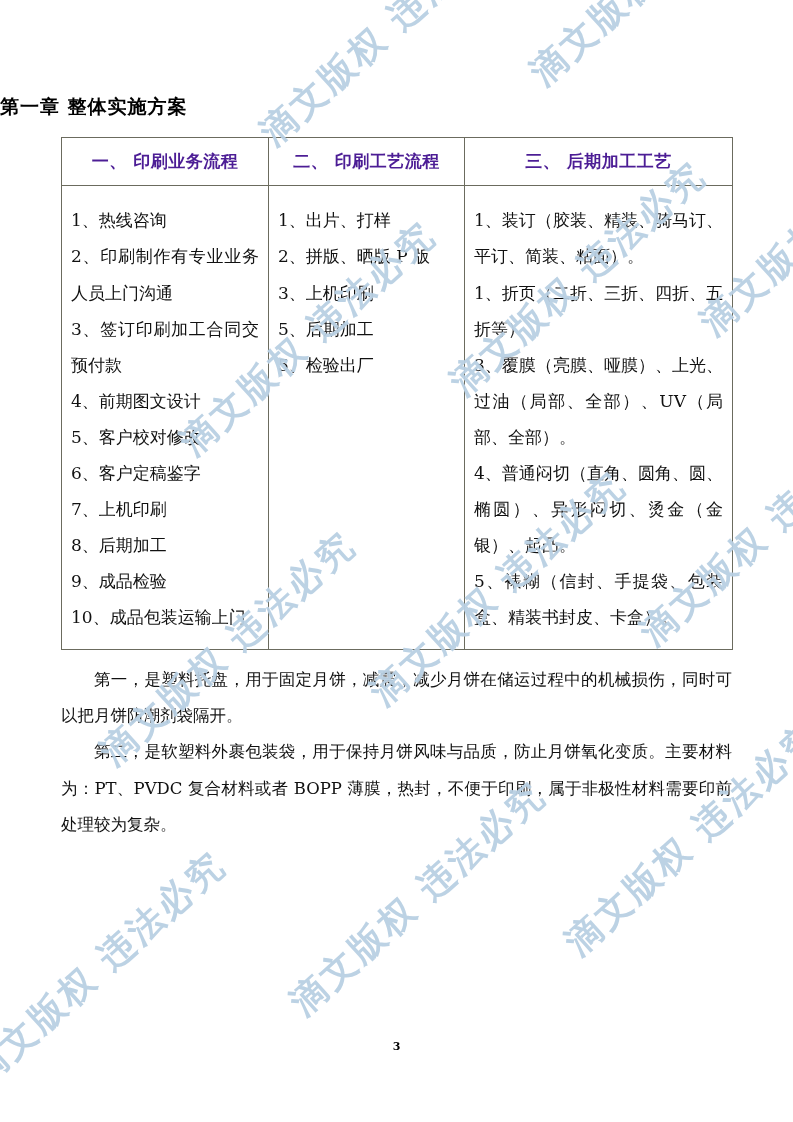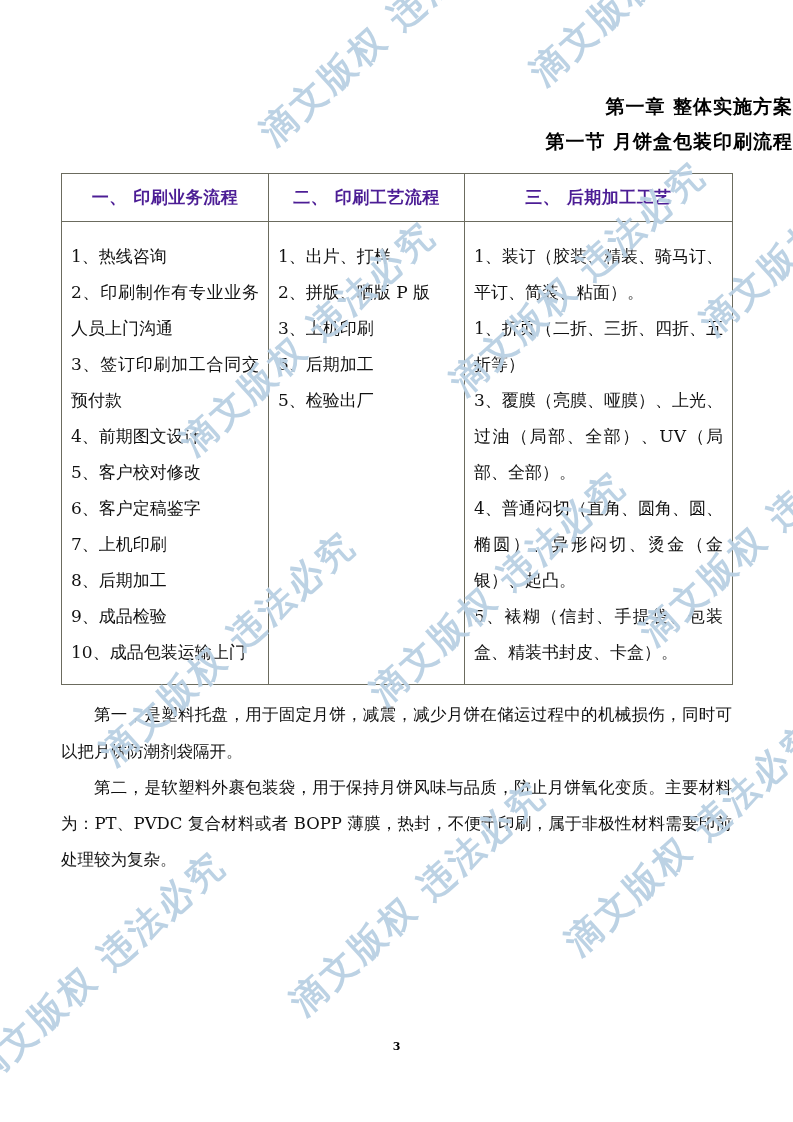--- a/index.html
+++ b/index.html
@@ -43,21 +43,21 @@
 
   
   .content {
     position: relative;
     z-index: 2;
     padding: 0;
   }
 
   .title-block {
     padding-top: 92px;
-    text-align: right;
+    text-align: left;
   }
   .doc-title {
     font-size: 19px;
     font-weight: 700;
     letter-spacing: 1px;
     color: #000;
     line-height: 1.55;
     margin: 0;
   }
   .doc-subtitle {
@@ -155,21 +155,20 @@
     <div class="wm" style="left:630px; top:620px;">滴文版权 违法必究</div>
     <div class="wm" style="left:280px; top:990px;">滴文版权 违法必究</div>
     <div class="wm" style="left:555px; top:930px;">滴文版权 违法必究</div>
     <div class="wm" style="left:-40px; top:1060px;">滴文版权 违法必究</div>
   </div>
 
   <div class="content">
 
     <div class="title-block">
       <h1 class="doc-title">第一章  整体实施方案</h1>
-      <h2 class="doc-subtitle">第一节  月饼盒包装印刷流程</h2>
     </div>
 
     <div class="flow-table-wrap">
       <table class="flow-table">
         <colgroup>
           <col class="col-a">
           <col class="col-b">
           <col class="col-c">
         </colgroup>
         <thead>

